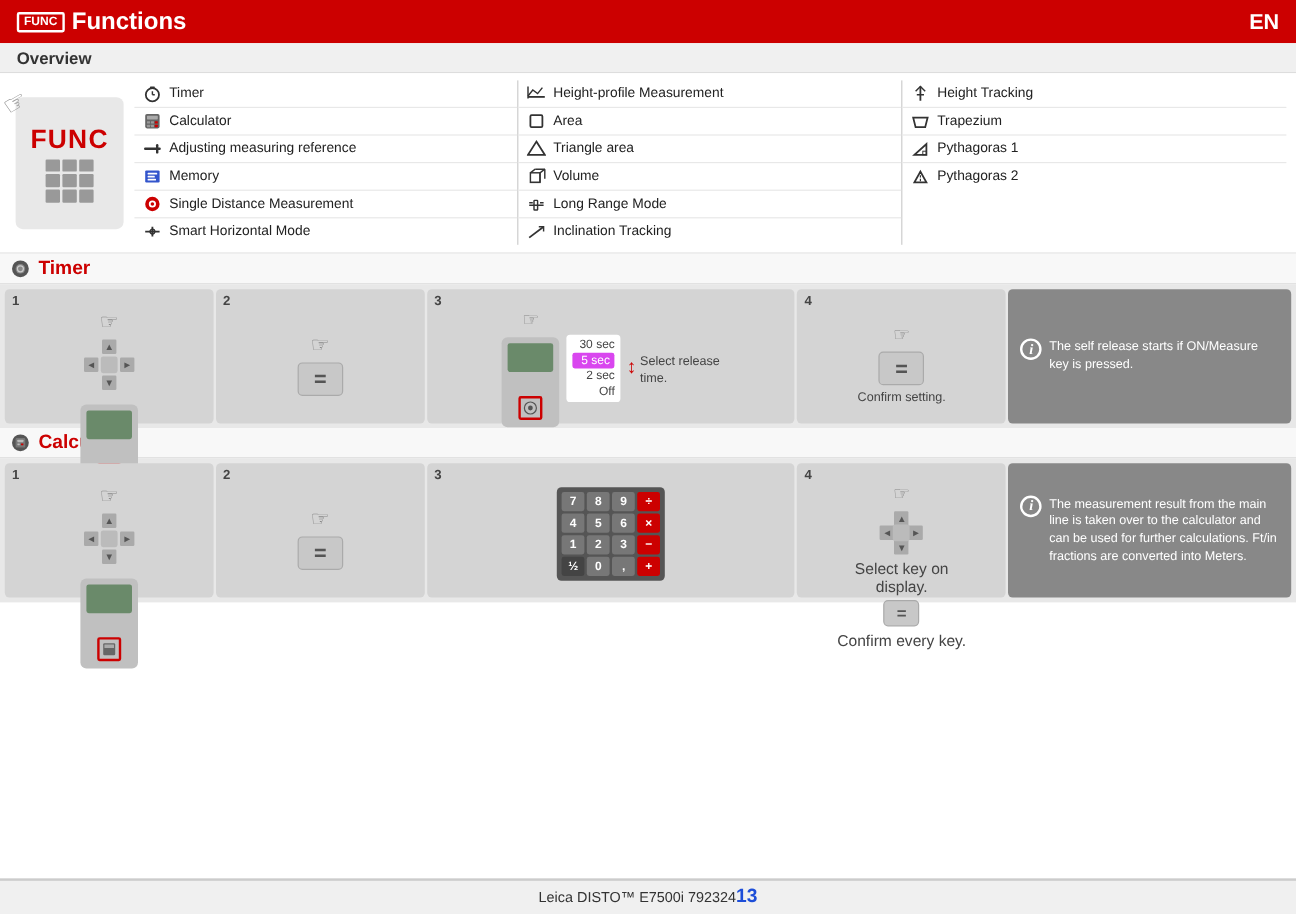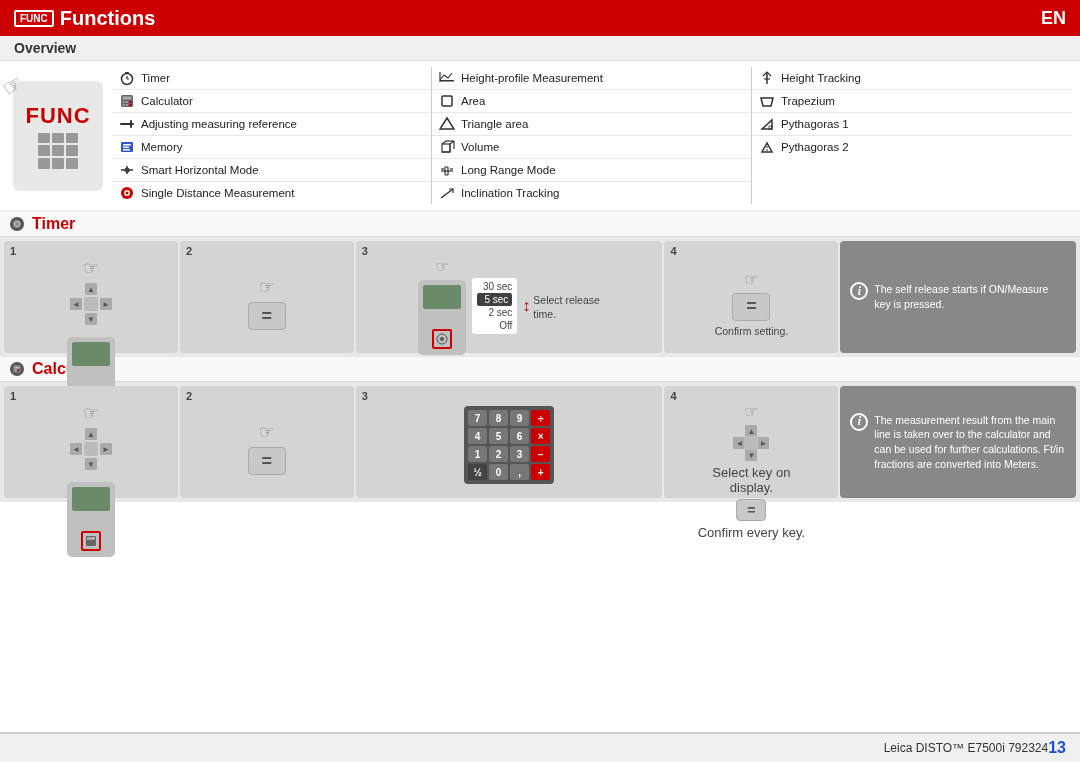--- a/index.html
+++ b/index.html
@@ -259,21 +259,21 @@
     .timer-list {
       background: white;
       border-radius: 3px;
       padding: 2px 5px;
       font-size: 10px;
       color: #444;
       text-align: right;
       min-width: 45px;
     }
     .timer-selected {
-      background: #404040;
+      background: #d946ef;
       color: white;
       padding: 1px 4px;
       border-radius: 2px;
     }
     .timer-arrow {
       color: #cc0000;
       font-size: 16px;
       margin-left: 2px;
     }
     .release-time-label {
@@ -344,21 +344,21 @@
       flex-shrink: 0;
       margin-bottom: 4px;
     }
 
     
     .footer {
       background: #f0f0f0;
       border-top: 2px solid #ccc;
       padding: 4px 14px;
       display: flex;
-      justify-content: flex-end;
+      justify-content: center;
       align-items: center;
       position: absolute;
       bottom: 0;
       left: 0;
       right: 0;
       height: 30px;
     }
     .footer-left {
       font-size: 12px;
       color: #333;
@@ -489,36 +489,36 @@
               <rect x="4" y="5" width="8" height="1.5" rx="0.5" fill="white"></rect>
               <rect x="4" y="7.5" width="6" height="1.5" rx="0.5" fill="white"></rect>
               <rect x="4" y="10" width="7" height="1.5" rx="0.5" fill="white"></rect>
             </svg>
         </div>
         <span class="ov-text">Memory</span>
       </div>
       <div class="overview-row">
         <div class="ov-icon">
           <svg class="svg-icon" viewBox="0 0 16 16">
+              <circle cx="8" cy="8" r="6" fill="#cc0000"></circle>
+              <circle cx="8" cy="8" r="3" fill="white"></circle>
+              <circle cx="8" cy="8" r="1.5" fill="#cc0000"></circle>
+            </svg>
+        </div>
+        <span class="ov-text">Single Distance Measurement</span>
+      </div>
+      <div class="overview-row">
+        <div class="ov-icon">
+          <svg class="svg-icon" viewBox="0 0 16 16">
               <line x1="2" y1="8" x2="14" y2="8" stroke="#333" stroke-width="1.5"></line>
               <line x1="8" y1="4" x2="8" y2="12" stroke="#333" stroke-width="1.5"></line>
               <circle cx="8" cy="8" r="2" fill="none" stroke="#333" stroke-width="1.2"></circle>
             </svg>
         </div>
         <span class="ov-text">Smart Horizontal Mode</span>
-      </div>
-      <div class="overview-row">
-        <div class="ov-icon">
-          <svg class="svg-icon" viewBox="0 0 16 16">
-              <circle cx="8" cy="8" r="6" fill="#cc0000"></circle>
-              <circle cx="8" cy="8" r="3" fill="white"></circle>
-              <circle cx="8" cy="8" r="1.5" fill="#cc0000"></circle>
-            </svg>
-        </div>
-        <span class="ov-text">Single Distance Measurement</span>
       </div>
     </div>
 
     <div class="overview-col">
       <div class="overview-row">
         <div class="ov-icon">
           <svg class="svg-icon" viewBox="0 0 16 16">
               <rect x="1" y="10" width="14" height="1.5" fill="#333"></rect>
               <polyline points="1,10 5,5 9,8 13,3" stroke="#333" stroke-width="1.2" fill="none"></polyline>
               <line x1="1" y1="2" x2="1" y2="12" stroke="#333" stroke-width="1.2"></line>

